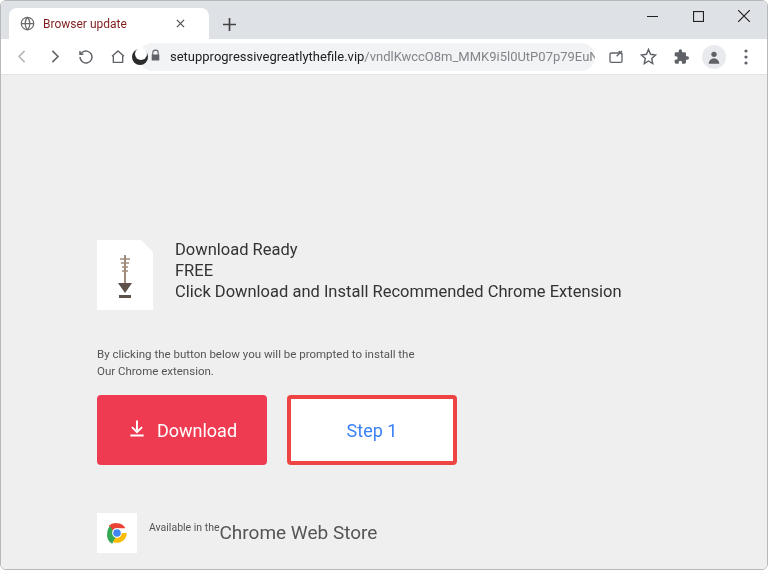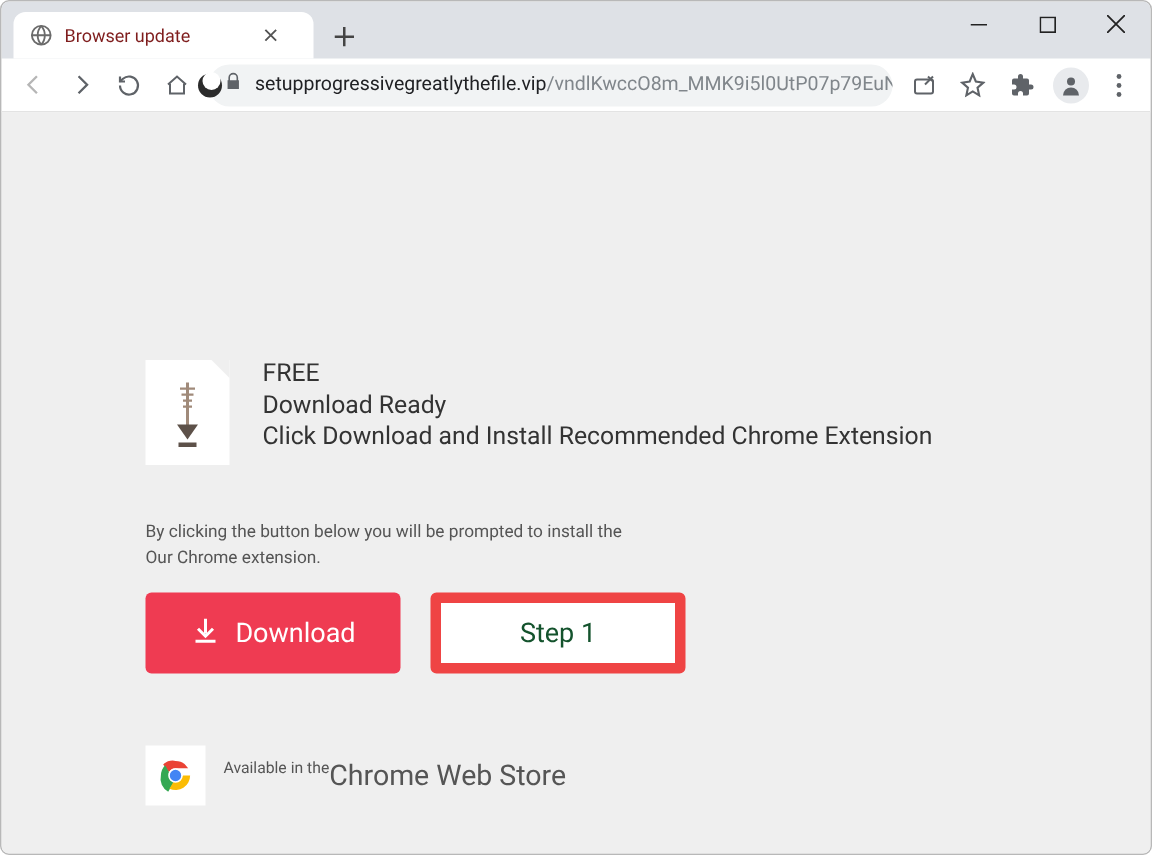--- a/index.html
+++ b/index.html
@@ -116,26 +116,26 @@
   }
   .hero-text{display:flex;flex-direction:column;gap:2px;color:#333;}
   .hero-text .line{font-size:16.5px;}
   .disclaimer{
     margin-top:36px;font-size:11.5px;color:#555;line-height:1.45;
   }
   .buttons{
     margin-top:16px;display:flex;gap:20px;
   }
   .btn{
-    height:54px;width:170px;border-radius:4px;
+    height:70px;width:170px;border-radius:4px;
     display:flex;align-items:center;justify-content:center;
     font-size:18px;gap:10px;
   }
   .btn-download{background:#ef3b52;color:#fff;}
-  .btn-step{background:#fff;color:#14532d;border:7px solid #ef4444;align-items:center;}
+  .btn-step{background:#fff;color:#3b82f6;border:4px solid #ef4444;align-items:center;}
   .store-badge{
     margin-top:48px;display:flex;align-items:center;gap:12px;
   }
   .store-badge-icobg{
     width:40px;height:40px;background:#fff;display:flex;align-items:center;justify-content:center;
   }
   .store-text{display:flex;flex-direction:row;line-height:1.2;}
   .store-text .small{font-size:10.5px;color:#555;}
   .store-text .big{font-size:19px;color:#555;}
 </style>
@@ -257,22 +257,22 @@
         <line x1="10" y1="4" x2="10" y2="34" stroke="#a08a7a" stroke-width="2"></line>
         <line x1="5" y1="8" x2="15" y2="8" stroke="#a08a7a" stroke-width="1.5"></line>
         <line x1="6" y1="12" x2="14" y2="12" stroke="#a08a7a" stroke-width="1.5"></line>
         <line x1="7" y1="16" x2="13" y2="16" stroke="#a08a7a" stroke-width="1.5"></line>
         <line x1="7" y1="20" x2="13" y2="20" stroke="#a08a7a" stroke-width="1.5"></line>
         <polygon points="3,32 17,32 10,42" fill="#5d5149"></polygon>
         <rect x="4" y="44" width="12" height="3" fill="#5d5149"></rect>
       </svg>
     </div>
     <div class="hero-text">
+      <div class="line">Download Ready</div>
       <div class="line">FREE</div>
-      <div class="line">Download Ready</div>
       <div class="line">Click Download and Install Recommended Chrome Extension</div>
     </div>
   </div>
 
   <div class="disclaimer">
     <div>By clicking the button below you will be prompted to install the</div>
     <div>Our Chrome extension.</div>
   </div>
 
   <div class="buttons">

